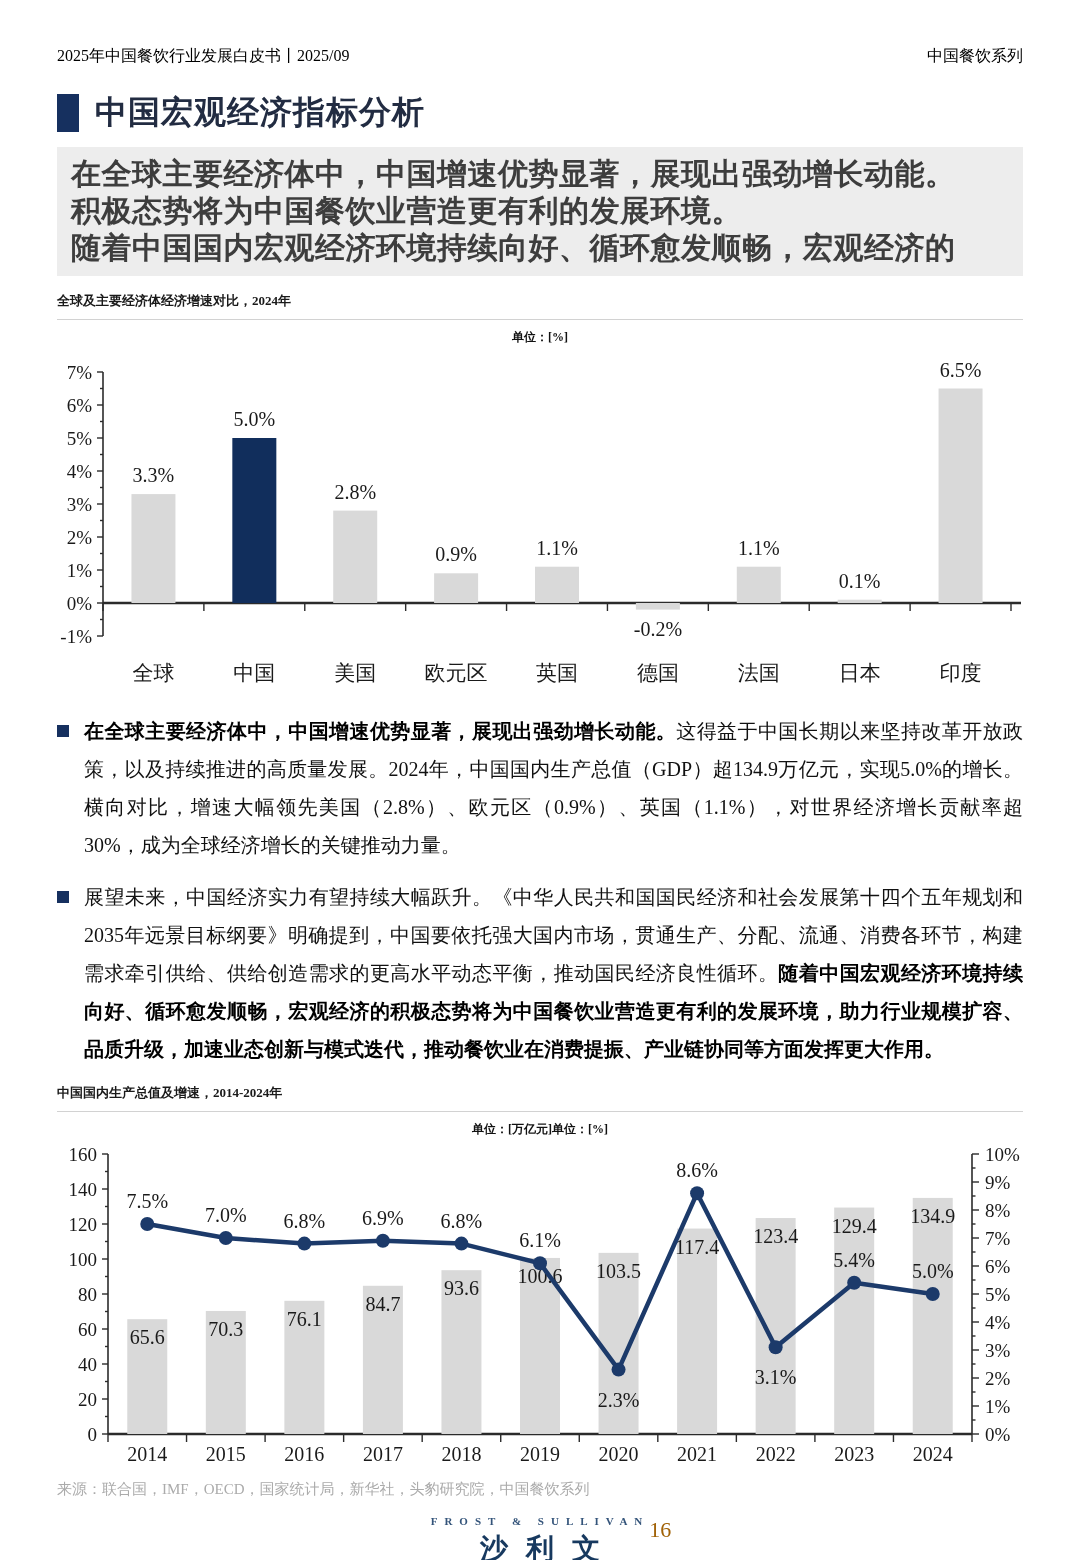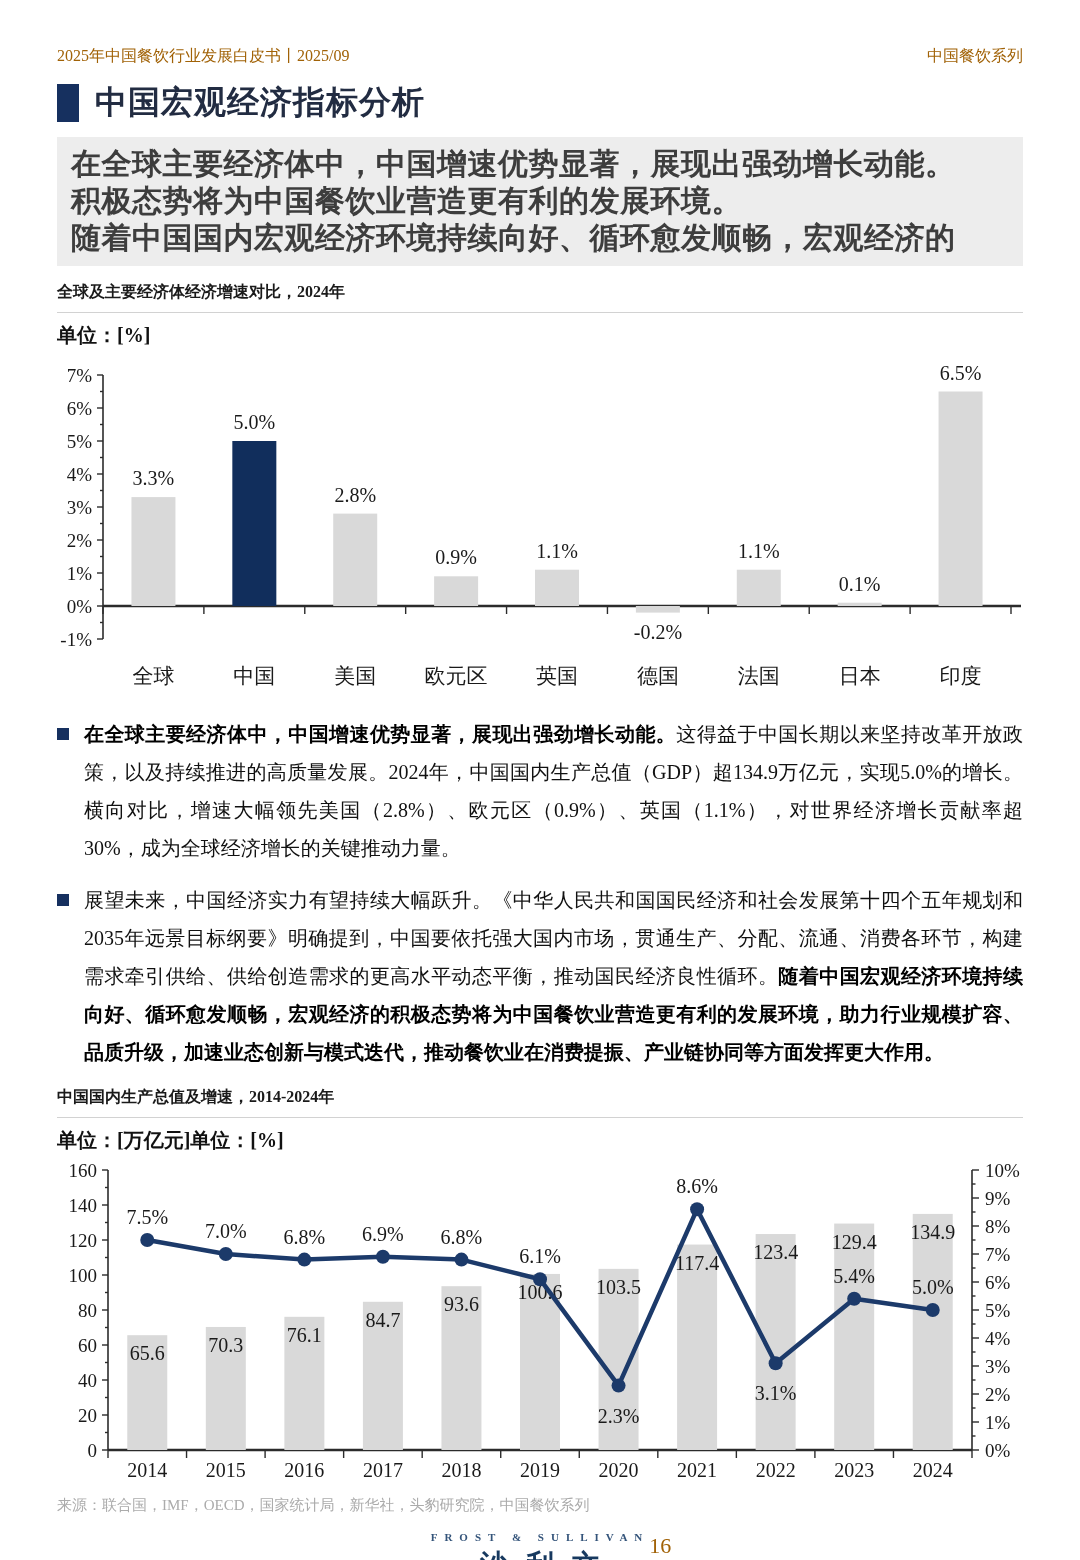--- a/index.html
+++ b/index.html
@@ -7,49 +7,49 @@
   body {
     height: 1560px;
     position: relative;
     font-family: "Liberation Serif", "DejaVu Serif", serif;
     color: #1a1a1a;
     padding: 46px 57px 0 57px;
     overflow: hidden;
   }
   .header-row {
     display: flex; justify-content: space-between; align-items: baseline;
-    font-size: 16px; color: #a16207;
+    font-size: 16px; color: #000000;
   }
   .title-row {
     display: flex; align-items: center; gap: 16px;
-    margin-top: 14px;
+    margin-top: 24px;
   }
   .title-square { width: 22px; height: 38px; background: #16305F; flex: 0 0 auto; }
   .page-title {
     font-size: 32px; font-weight: bold; color: #222c42;
     letter-spacing: 1px;
   }
   .summary-block {
     margin-top: 12px;
     background: #EDEDED;
     padding: 8px 14px 10px 14px;
     font-size: 30px; font-weight: bold; color: #3d3d3d;
     line-height: 37px;
     letter-spacing: 0.5px;
   }
   .chart-section { margin-top: 16px; }
   .chart-title {
-    font-size: 16px; font-weight: 600; color: #1a1a1a;
+    font-size: 13px; font-weight: 600; color: #1a1a1a;
     padding-bottom: 9px;
     border-bottom: 1px solid #d2d2d2;
   }
   .unit-row {
-    display: flex; justify-content: flex-start;
+    display: flex; justify-content: center;
     margin-top: 9px;
-    font-size: 20px; font-weight: bold; color: #111111;
+    font-size: 12px; font-weight: bold; color: #111111;
   }
   svg text { font-family: "Liberation Serif", "DejaVu Serif", serif; }
   .bullets { list-style: none; margin-top: 20px; }
   .bullet-item {
     display: flex; gap: 15px;
     font-size: 20px; line-height: 38px;
     text-align: justify;
     margin-bottom: 14px;
     color: #111111;
   }

